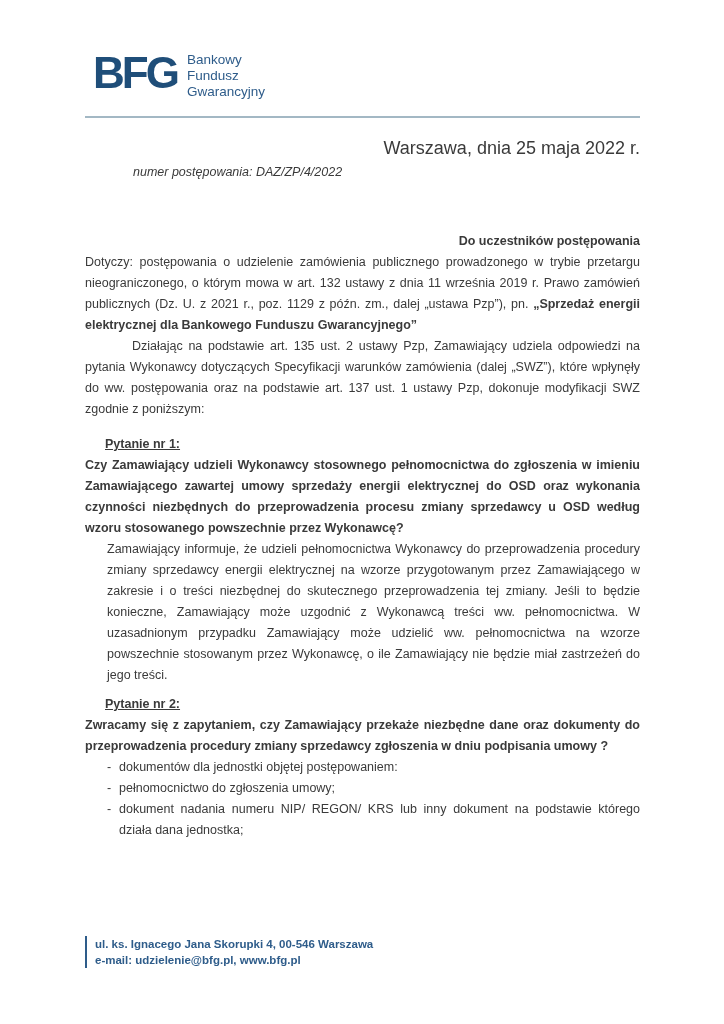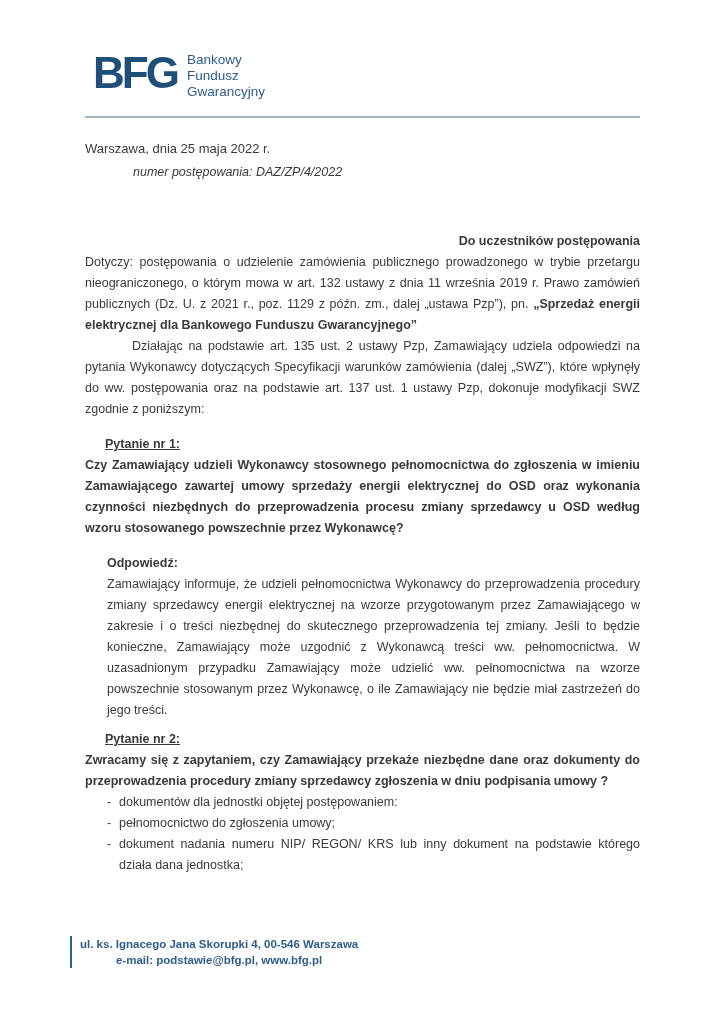--- a/index.html
+++ b/index.html
@@ -44,22 +44,22 @@
     padding-top: 4px;
   }
   .header-rule {
     margin-top: 12px;
     height: 0;
     border-bottom: 2px solid #a3b8c4;
   }
   
   .date-line {
     margin-top: 20px;
-    text-align: left;
-    font-size: 13px;
+    text-align: right;
+    font-size: 18px;
   }
   .case-number {
     margin-top: 3px;
     font-style: italic;
     font-size: 12.5px;
     margin-left: 48px;
   }
   .recipient {
     margin-top: 48px;
     text-align: right;
@@ -95,29 +95,28 @@
     text-align: justify;
   }
   .bullet .dash {
     flex: 0 0 12px;
     text-align: left;
   }
   .bullet .b-text { flex: 1; }
   
   .footer {
     position: absolute;
-    left: 70px;
+    left: 85px;
     top: 936px;
     border-left: 2px solid #2e5c8a;
     padding-left: 8px;
     color: #2e5c8a;
     font-weight: 700;
     font-size: 11.5px;
     line-height: 16px;
-    text-align: center;
   }
 </style>
 </head>
 <body>
 
 <div class="page">
 
   <div class="logo-row">
     <div class="logo-mark">BFG</div>
     <div class="logo-text">
@@ -133,21 +132,20 @@
   <div class="recipient">Do uczestników postępowania</div>
 
   <p class="para subject-para"><span>Dotyczy: postępowania o udzielenie zamówienia publicznego prowadzonego w trybie przetargu nieograniczonego, o którym mowa w art. 132 ustawy z dnia 11 września 2019 r. Prawo zamówień publicznych (Dz. U. z 2021 r., poz. 1129 z późn. zm., dalej „ustawa Pzp”), pn. </span><span class="bold">„Sprzedaż energii elektrycznej dla Bankowego Funduszu Gwarancyjnego”</span></p>
 
   <p class="para intro-para">Działając na podstawie art. 135 ust. 2 ustawy Pzp, Zamawiający udziela odpowiedzi na pytania Wykonawcy dotyczących Specyfikacji warunków zamówienia (dalej „SWZ”), które wpłynęły do ww. postępowania oraz na podstawie art. 137 ust. 1 ustawy Pzp, dokonuje modyfikacji SWZ zgodnie z poniższym:</p>
 
   <div class="q-heading q1-heading">Pytanie nr 1:</div>
   <p class="para bold">Czy Zamawiający udzieli Wykonawcy stosownego pełnomocnictwa do zgłoszenia w imieniu Zamawiającego zawartej umowy sprzedaży energii elektrycznej do OSD oraz wykonania czynności niezbędnych do przeprowadzenia procesu zmiany sprzedawcy u OSD według wzoru stosowanego powszechnie przez Wykonawcę?</p>
 
   <div class="answer-block">
-    <div class="a-heading">Odpowiedź:</div>
     <p class="para">Zamawiający informuje, że udzieli pełnomocnictwa Wykonawcy do przeprowadzenia procedury zmiany sprzedawcy energii elektrycznej na wzorze przygotowanym przez Zamawiającego w zakresie i o treści niezbędnej do skutecznego przeprowadzenia tej zmiany. Jeśli to będzie konieczne, Zamawiający może uzgodnić z Wykonawcą treści ww. pełnomocnictwa. W uzasadnionym przypadku Zamawiający może udzielić ww. pełnomocnictwa na wzorze powszechnie stosowanym przez Wykonawcę, o ile Zamawiający nie będzie miał zastrzeżeń do jego treści.</p>
   </div>
 
   <div class="q-heading q2-heading">Pytanie nr 2:</div>
   <p class="para bold">Zwracamy się z zapytaniem, czy Zamawiający przekaże niezbędne dane oraz dokumenty do przeprowadzenia procedury zmiany sprzedawcy zgłoszenia w dniu podpisania umowy ?</p>
 
   <div class="bullets">
     <div class="bullet">
       <span class="dash">-</span>
       <span class="b-text">dokumentów dla jednostki objętej postępowaniem:</span>
@@ -157,16 +155,16 @@
       <span class="b-text">pełnomocnictwo do zgłoszenia umowy;</span>
     </div>
     <div class="bullet">
       <span class="dash">-</span>
       <span class="b-text">dokument nadania numeru NIP/ REGON/ KRS lub inny dokument na podstawie którego działa dana jednostka;</span>
     </div>
   </div>
 
   <div class="footer">
     <div>ul. ks. Ignacego Jana Skorupki 4, 00-546 Warszawa</div>
-    <div>e-mail: podstawie@bfg.pl, www.bfg.pl</div>
+    <div>e-mail: udzielenie@bfg.pl, www.bfg.pl</div>
   </div>
 
 </div>
 
 </body></html>

